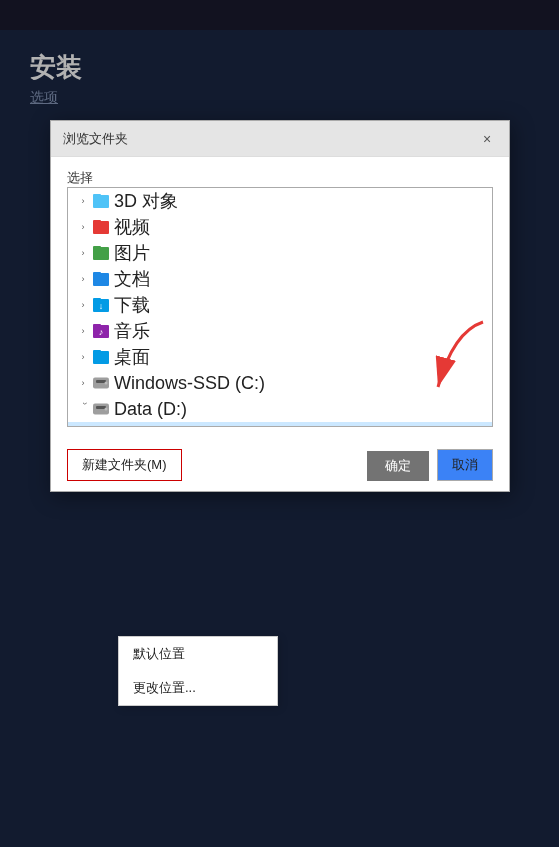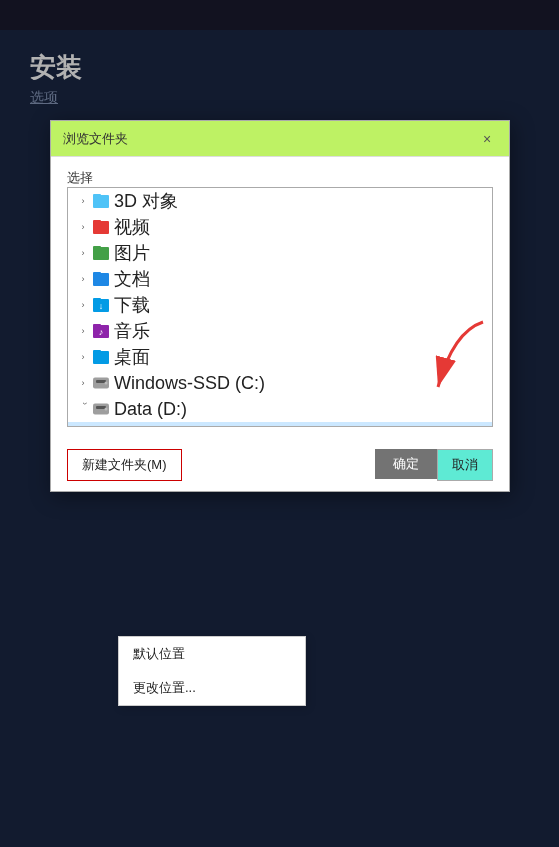--- a/index.html
+++ b/index.html
@@ -92,21 +92,21 @@
       border: 1px solid #aaaaaa;
       box-shadow: 2px 4px 20px rgba(0,0,0,0.4);
     }
 
     .dialog-titlebar {
       display: flex;
       align-items: center;
       justify-content: space-between;
       height: 36px;
       padding: 0 12px;
-      background: #bef264;
+      background: #e5e5e5;
       border-bottom: 1px solid #ddd;
     }
 
     .dialog-title-text {
       font-size: 13px;
       color: #333;
     }
 
     .dialog-close-btn {
       width: 20px; height: 20px;
@@ -188,22 +188,23 @@
     .indent-2 { padding-left: 24px; }
 
     
     .download-selected {
       background: #cce8ff;
     }
 
     
     .dialog-footer {
       display: flex;
-      align-items: flex-start;
+      align-items: flex-end;
       padding: 10px 16px;
+      gap: 8px;
       border-top: none;
       position: relative;
     }
 
     .btn-new-folder {
       border: 1px solid #cc0000;
       background: white;
       color: #222;
       padding: 6px 14px;
       font-size: 13px;
@@ -216,35 +217,35 @@
       background: #737373;
       color: white;
       border: none;
       padding: 6px 18px;
       font-size: 13px;
       cursor: pointer;
       font-family: inherit;
     }
 
     .btn-cancel {
-      background: #5eead4;
+      background: #3b82f6;
       color: #222;
       border: 1px solid #aaa;
       padding: 6px 14px;
       font-size: 13px;
       cursor: pointer;
       font-family: inherit;
     }
 
     
     .context-menu {
       position: absolute;
       top: 636px;
       left: 118px;
-      width: 188px;
+      width: 160px;
       background: white;
       border: 1px solid #ccc;
       box-shadow: 2px 2px 8px rgba(0,0,0,0.15);
     }
 
     .context-menu-item {
       padding: 8px 14px;
       font-size: 13px;
       color: #222;
       cursor: pointer;

